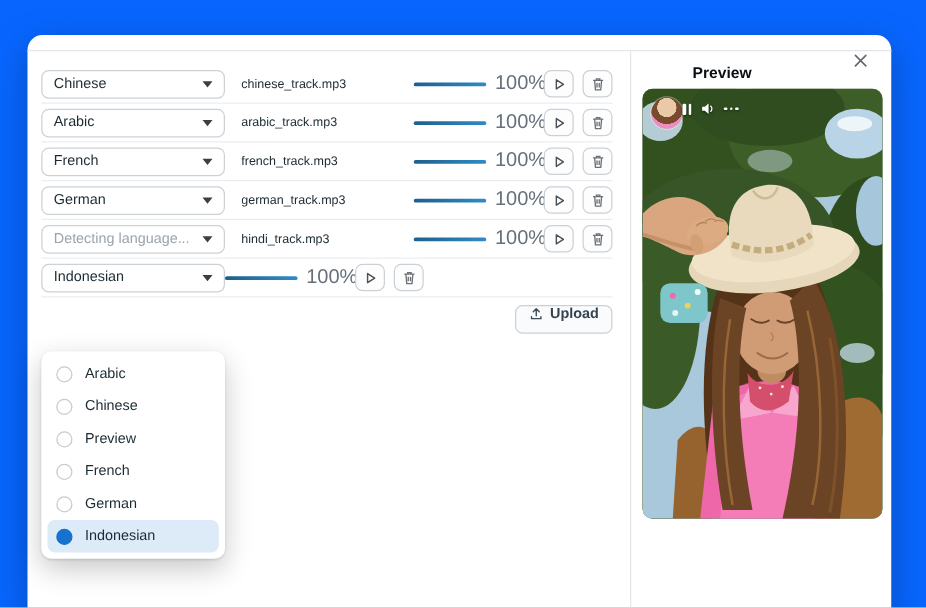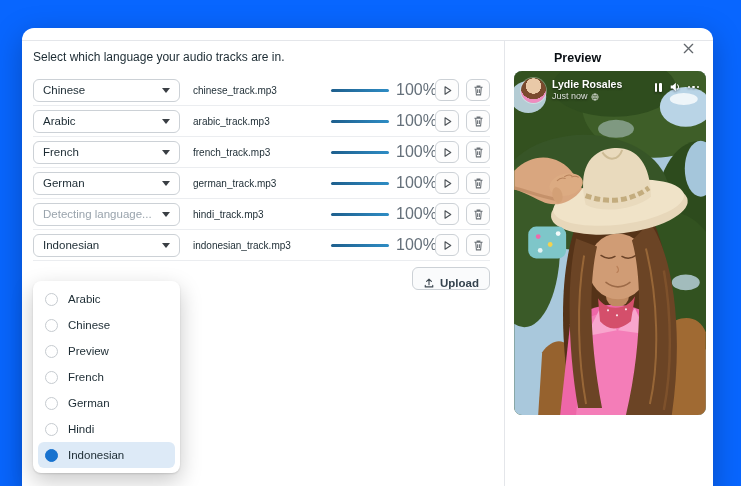--- a/index.html
+++ b/index.html
@@ -33,21 +33,21 @@
     display:flex; align-items:center; justify-content:space-between; padding:0 9px;
     font-size:11.5px; color:#1c2b33; cursor:pointer; flex:0 0 auto;
   }
   .select-value.placeholder { color:#9aa4ad; }
   .caret { width:0; height:0; border-left:4px solid transparent; border-right:4px solid transparent; border-top:5px solid #3a3f44; }
   .filename { flex:1; margin-left:13px; font-size:10px; color:#1c2b33; white-space:nowrap; overflow:hidden; }
   .progress { width:58px; height:3px; border-radius:2px; background:linear-gradient(90deg,#1e5f8d,var(--progress,#2e8cc4)); flex:0 0 auto; }
   .pct { width:32px; margin-left:7px; font-size:16px; color:#65707a; flex:0 0 auto; }
   .icon-btn { width:24px; height:22px; margin-left:7px; border:1px solid #ccd1d6; border-radius:6px; background:#fdfdfd; display:flex; align-items:center; justify-content:center; cursor:pointer; flex:0 0 auto; padding:0; }
   .upload-row { display:flex; justify-content:flex-end; padding-top:6px; }
-  .upload-btn { height:23px; display:flex; align-items:flex-end; gap:5px; padding:0 10px; border:1px solid #ccd1d6; border-radius:6px; background:#fafbfc; font-size:11.5px; font-weight:bold; color:#35434e; cursor:pointer; font-family:inherit; }
+  .upload-btn { height:23px; display:flex; align-items:flex-start; gap:5px; padding:0 10px; border:1px solid #ccd1d6; border-radius:6px; background:#fafbfc; font-size:11.5px; font-weight:bold; color:#35434e; cursor:pointer; font-family:inherit; }
   
   .lang-menu {
     position:absolute; left:11px; top:253px; width:147px; z-index:6;
     background:#fff; border-radius:8px; padding:5px 0;
     box-shadow:0 1px 2px rgba(0,0,0,.12), 0 8px 22px rgba(0,0,0,.22);
   }
   .menu-item { height:26px; display:flex; align-items:center; gap:10px; margin:0 5px; padding:0 7px; border-radius:6px; font-size:11.5px; color:#1c2b33; cursor:pointer; }
   .menu-item.selected { background:var(--menu-highlight,#ddeaf7); }
   .radio { width:13px; height:13px; border-radius:50%; border:1.5px solid #c6cbd0; background:#fff; flex:0 0 auto; }
   .radio.checked { background:var(--accent,#1772cf); border-color:var(--accent,#1772cf); }
@@ -78,21 +78,20 @@
     <button class="close-btn">
       <svg width="13" height="13" viewBox="0 0 14 14">
           <path d="M2.5,2.5 L11.5,11.5 M11.5,2.5 L2.5,11.5" stroke="#62676c" stroke-width="1.4" stroke-linecap="round"></path>
         </svg>
     </button>
   </div>
 
   <div class="modal-body">
 
     <div class="left-panel">
-      <div class="section-label">Select which language your audio tracks are in.</div>
 
       <div class="rows">
 
         <div class="track-row">
           <div class="select">
             <span class="select-value">Chinese</span>
             <span class="caret"></span>
           </div>
           <div class="filename">chinese_track.mp3</div>
           <div class="progress"></div>
@@ -187,21 +186,20 @@
                 <path d="M3,4 H13 M6.3,4 V2.6 H9.7 V4 M4.6,4.3 L5.4,13.4 H10.6 L11.4,4.3 M6.9,6.6 V11 M9.1,6.6 V11"></path>
               </svg>
             </button>
         </div>
 
         <div class="track-row">
           <div class="select">
             <span class="select-value">Indonesian</span>
             <span class="caret"></span>
           </div>
-          <div class="filename">indonesian_track.mp3</div>
           <div class="progress"></div>
           <div class="pct">100%</div>
           <button class="icon-btn">
               <svg width="13" height="13" viewBox="0 0 16 16">
                 <path d="M5,3.5 L12,8 L5,12.5 Z" fill="none" stroke="#4b5156" stroke-width="1.4" stroke-linejoin="round"></path>
               </svg>
             </button>
           <button class="icon-btn">
               <svg width="13" height="13" viewBox="0 0 16 16" fill="none" stroke="#6a7076" stroke-width="1.3">
                 <path d="M3,4 H13 M6.3,4 V2.6 H9.7 V4 M4.6,4.3 L5.4,13.4 H10.6 L11.4,4.3 M6.9,6.6 V11 M9.1,6.6 V11"></path>
@@ -291,30 +289,20 @@
 
           <rect x="14" y="156" width="38" height="32" rx="8" fill="#7ec6c9"></rect>
           <circle cx="24" cy="166" r="2.4" fill="#ef6aab"></circle>
           <circle cx="36" cy="174" r="2.4" fill="#f3d24e"></circle>
           <circle cx="44" cy="163" r="2.4" fill="#ffffff" opacity="0.9"></circle>
           <circle cx="26" cy="180" r="2.4" fill="#ffffff" opacity="0.8"></circle>
         </svg>
 
         <div class="video-top">
           <div class="avatar"></div>
-          <div class="vmeta">
-            <div class="vname">Lydie Rosales</div>
-            <div class="vsub">
-              <span>Just now</span>
-              <svg width="8" height="8" viewBox="0 0 10 10" fill="none" stroke="rgba(255,255,255,.85)" stroke-width="0.9">
-                  <circle cx="5" cy="5" r="4"></circle>
-                  <path d="M1,5 H9 M5,1 C3,3 3,7 5,9 C7,7 7,3 5,1 Z"></path>
-                </svg>
-            </div>
-          </div>
           <div class="vcontrols">
             <span class="pause-icon">
                 <i></i>
                 <i></i>
               </span>
             <svg width="12" height="12" viewBox="0 0 14 14">
                 <path d="M2,5.2 v3.6 h2.4 L8,12 V2 L4.4,5.2 Z" fill="#fff"></path>
                 <path d="M10,4.5 a3.4,3.4 0 0 1 0,5" fill="none" stroke="#fff" stroke-width="1.2" stroke-linecap="round"></path>
               </svg>
             <span class="dots-icon">
@@ -343,23 +331,19 @@
       <span>Preview</span>
     </div>
     <div class="menu-item">
       <span class="radio"></span>
       <span>French</span>
     </div>
     <div class="menu-item">
       <span class="radio"></span>
       <span>German</span>
     </div>
-    <div class="menu-item">
-      <span class="radio"></span>
-      <span>Hindi</span>
-    </div>
     <div class="menu-item selected">
       <span class="radio checked"></span>
       <span>Indonesian</span>
     </div>
   </div>
 
 </div>
 
 </body></html>

